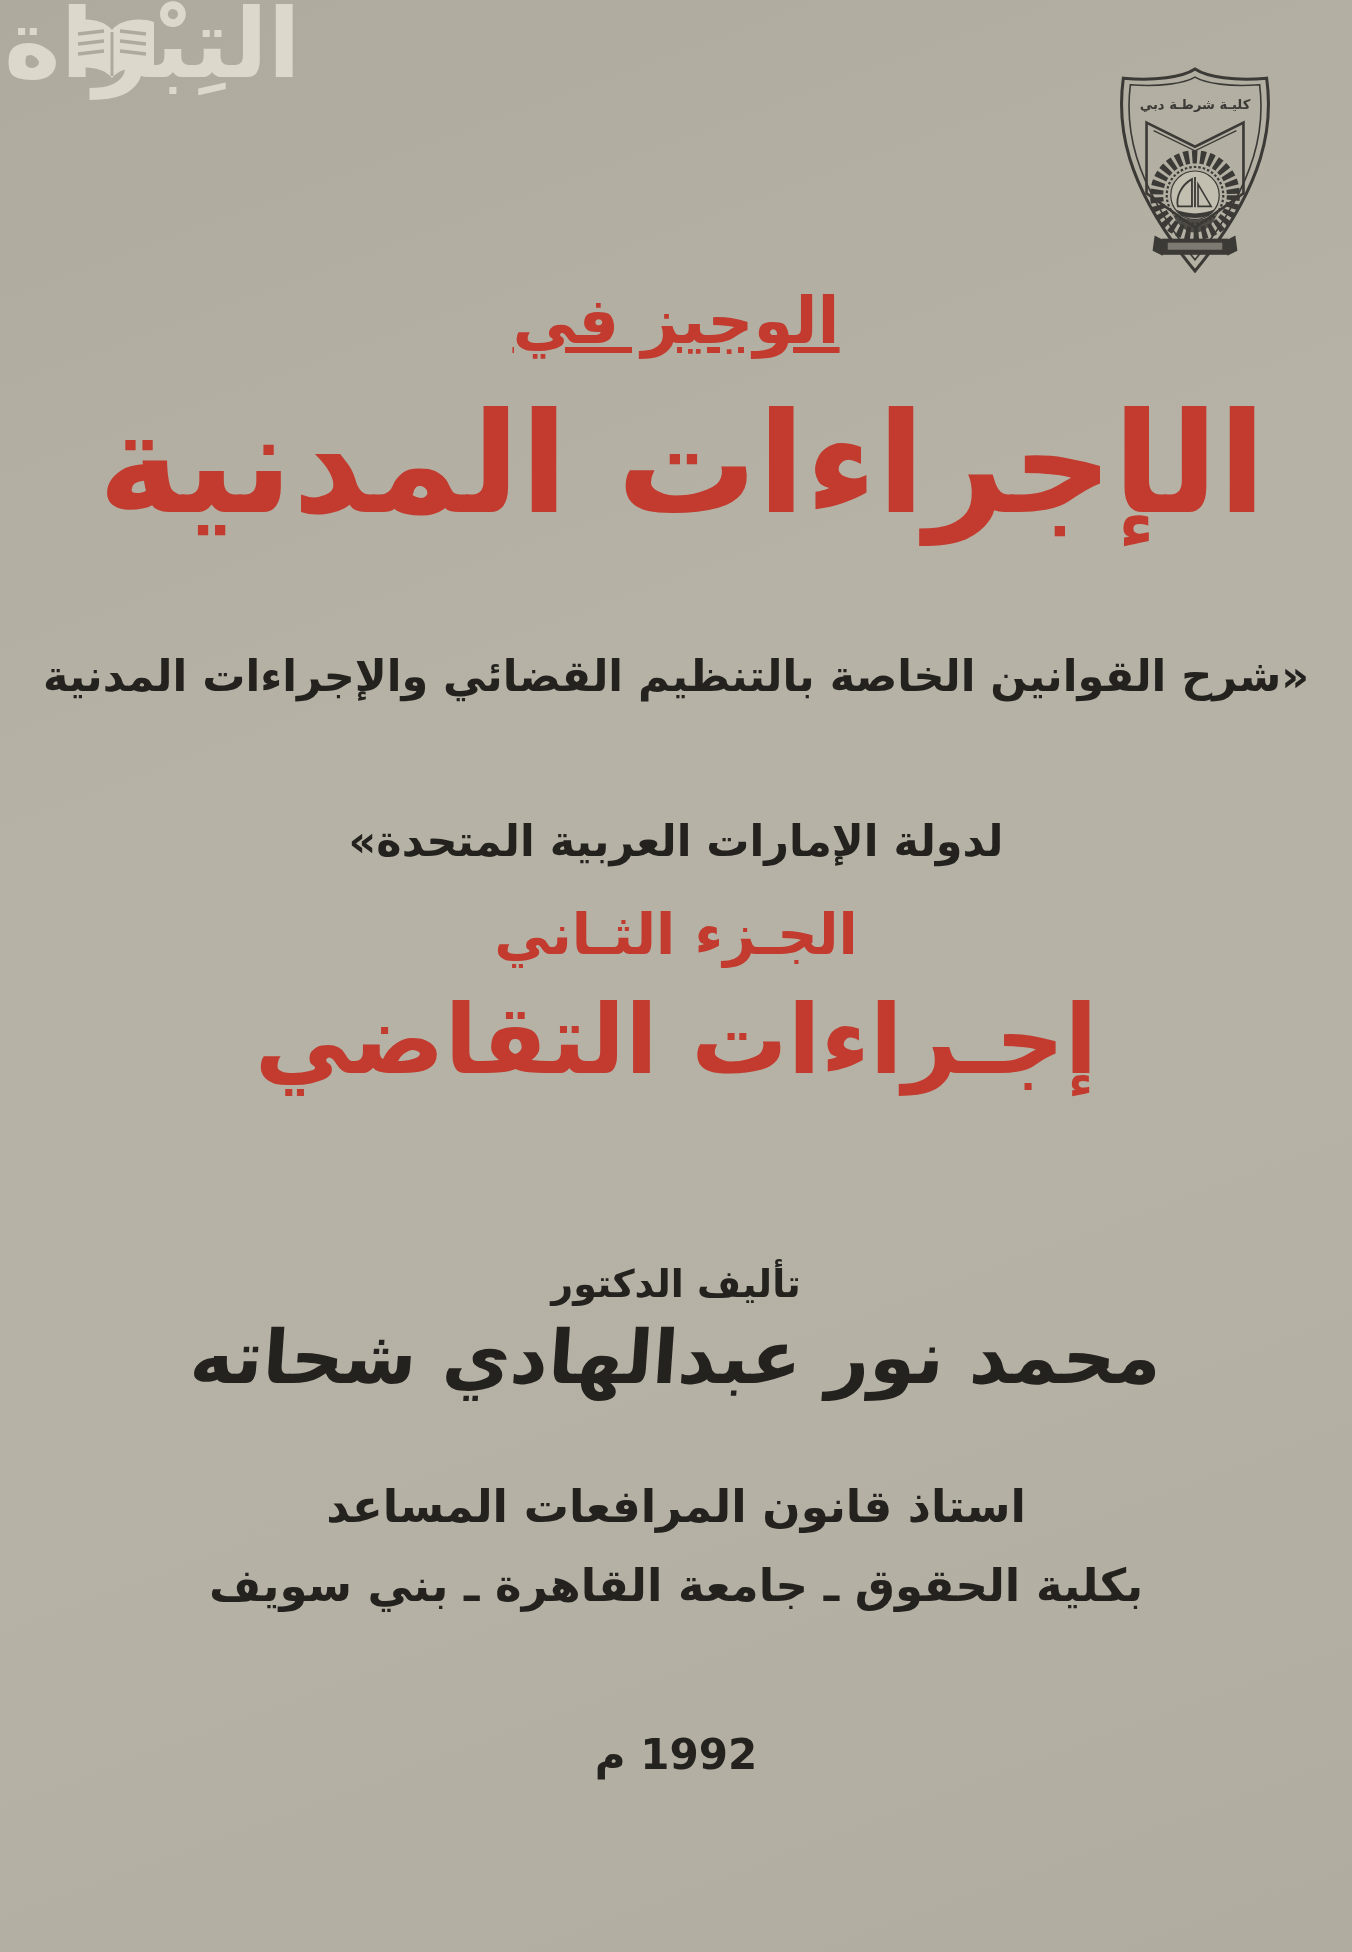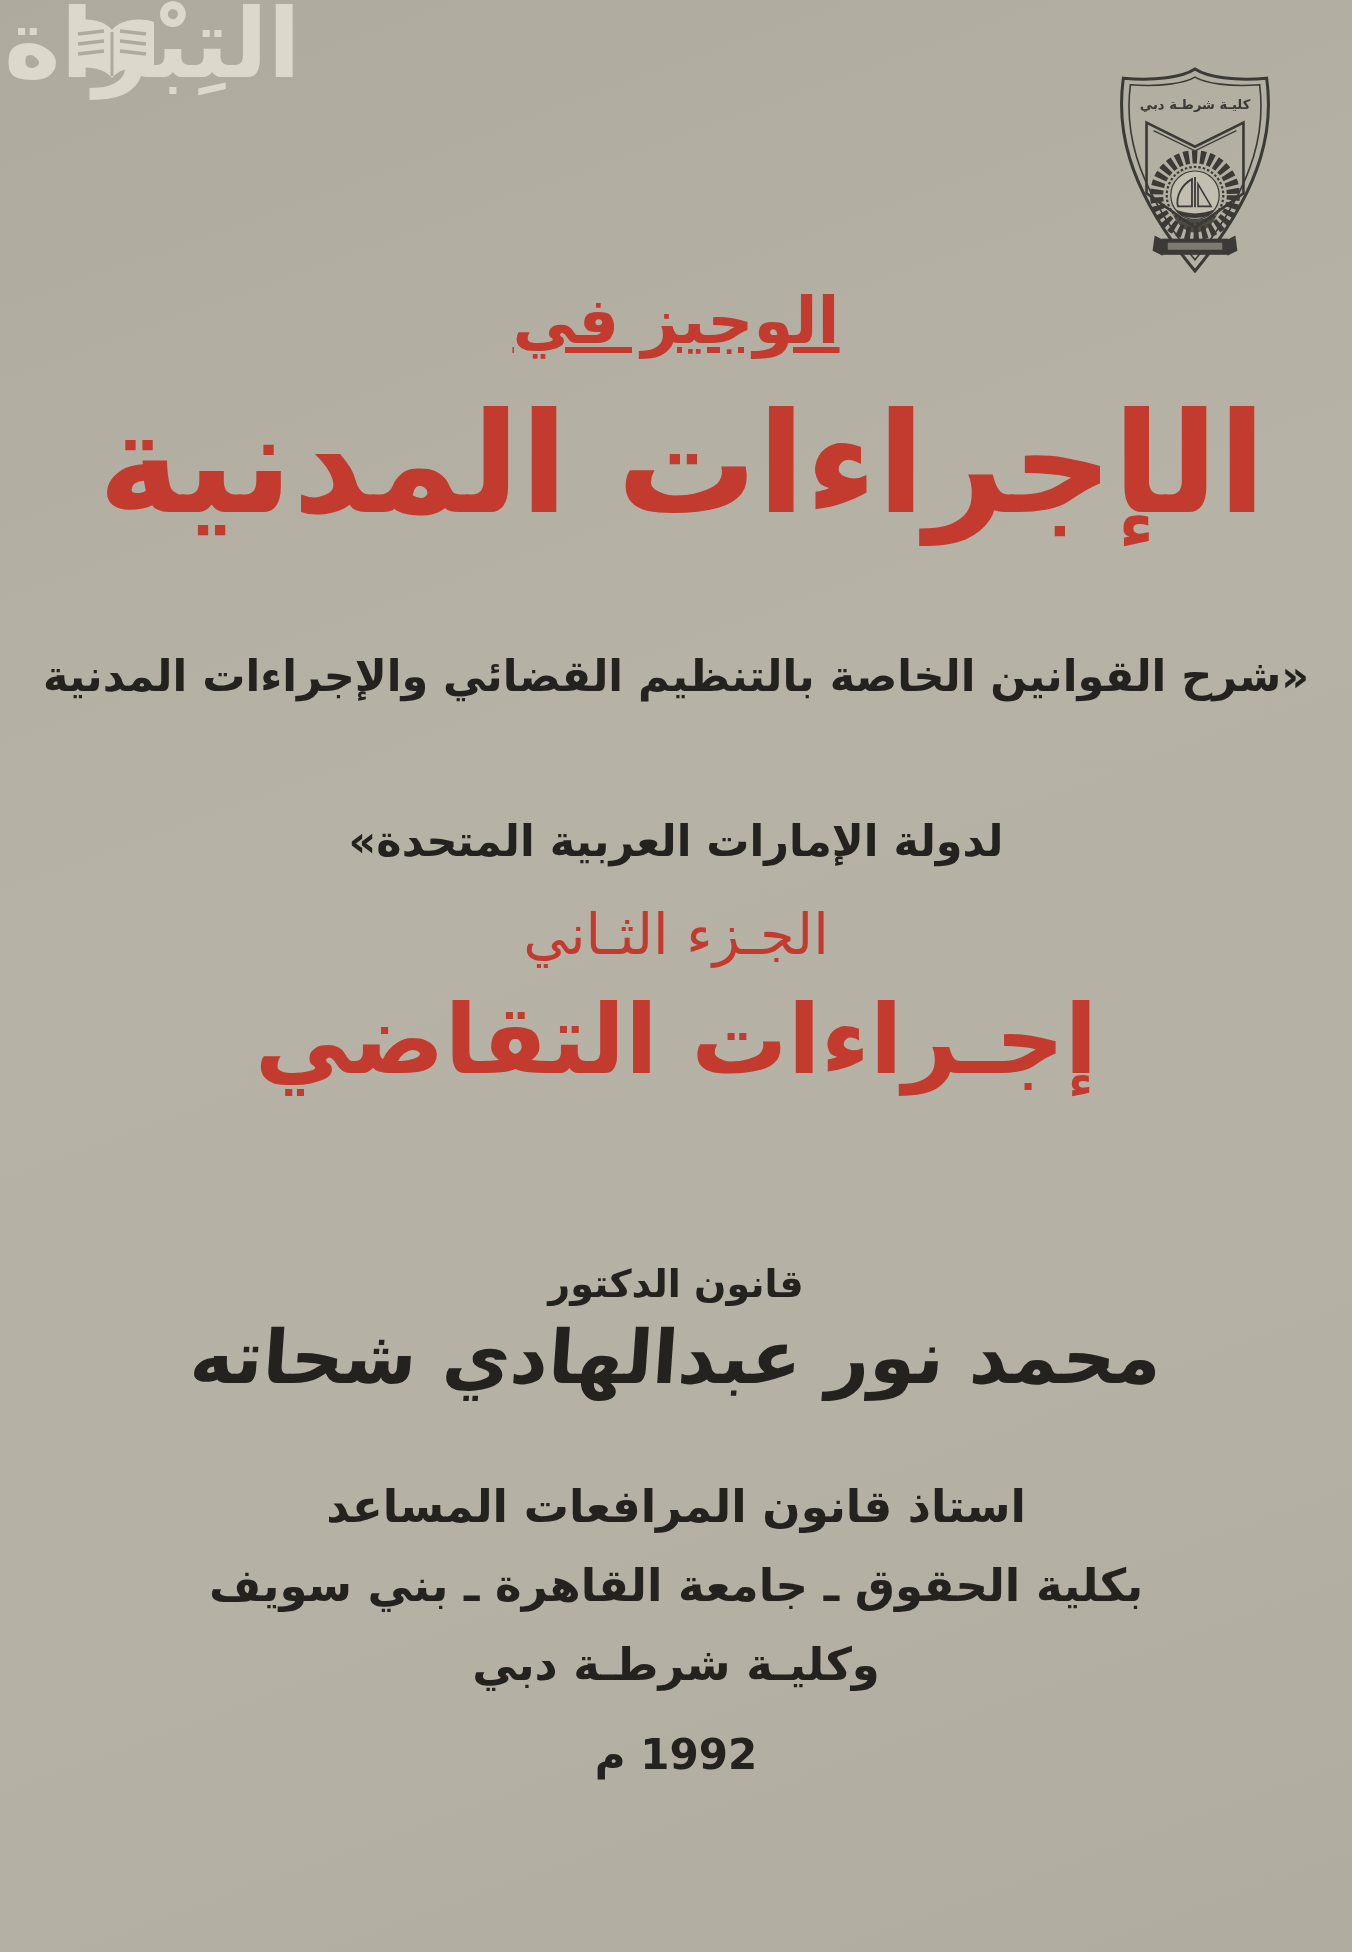--- a/index.html
+++ b/index.html
@@ -53,21 +53,21 @@
     top:284px;font-size:64px;font-weight:bold;color:var(--red);
     letter-spacing:1px;
     text-decoration:underline;
   }
   .main-title{
     top:382px;font-size:140px;font-weight:bold;color:var(--red);
     letter-spacing:-2px;
     padding-left:12px;
   }
   .part-label{
-    top:902px;font-size:56px;font-weight:normal;color:var(--red);
+    top:902px;font-size:56px;font-weight:bold;color:var(--red);
   }
   .part-title{
     top:984px;font-size:96px;font-weight:bold;color:var(--red);
   }
 
   
   .subtitle-1{top:651px;font-size:43px;font-weight:bold;color:var(--ink);}
   .subtitle-2{top:816px;font-size:43px;font-weight:bold;color:var(--ink);}
   .byline{top:1262px;font-size:38px;font-weight:bold;color:var(--ink);}
   .author-name{
@@ -125,23 +125,22 @@
 
   <div class="abs pretitle">الوجيز في</div>
   <div class="abs main-title">الإجراءات المدنية</div>
 
   <div class="abs subtitle-1">«شرح القوانين الخاصة بالتنظيم القضائي والإجراءات المدنية</div>
   <div class="abs subtitle-2">لدولة الإمارات العربية المتحدة»</div>
 
   <div class="abs part-label">الجـزء الثـاني</div>
   <div class="abs part-title">إجـراءات التقاضي</div>
 
-  <div class="abs byline">قانون الدكتور</div>
+  <div class="abs byline">تأليف الدكتور</div>
   <div class="abs author-name">محمد نور عبدالهادي شحاته</div>
   <div class="abs affiliations">
     <div>استاذ قانون المرافعات المساعد</div>
     <div>بكلية الحقوق ـ جامعة القاهرة ـ بني سويف</div>
-    <div>وكليـة شرطـة دبي</div>
   </div>
 
   <div class="abs year">1992 م</div>
 
 </div>
 
 </body></html>

